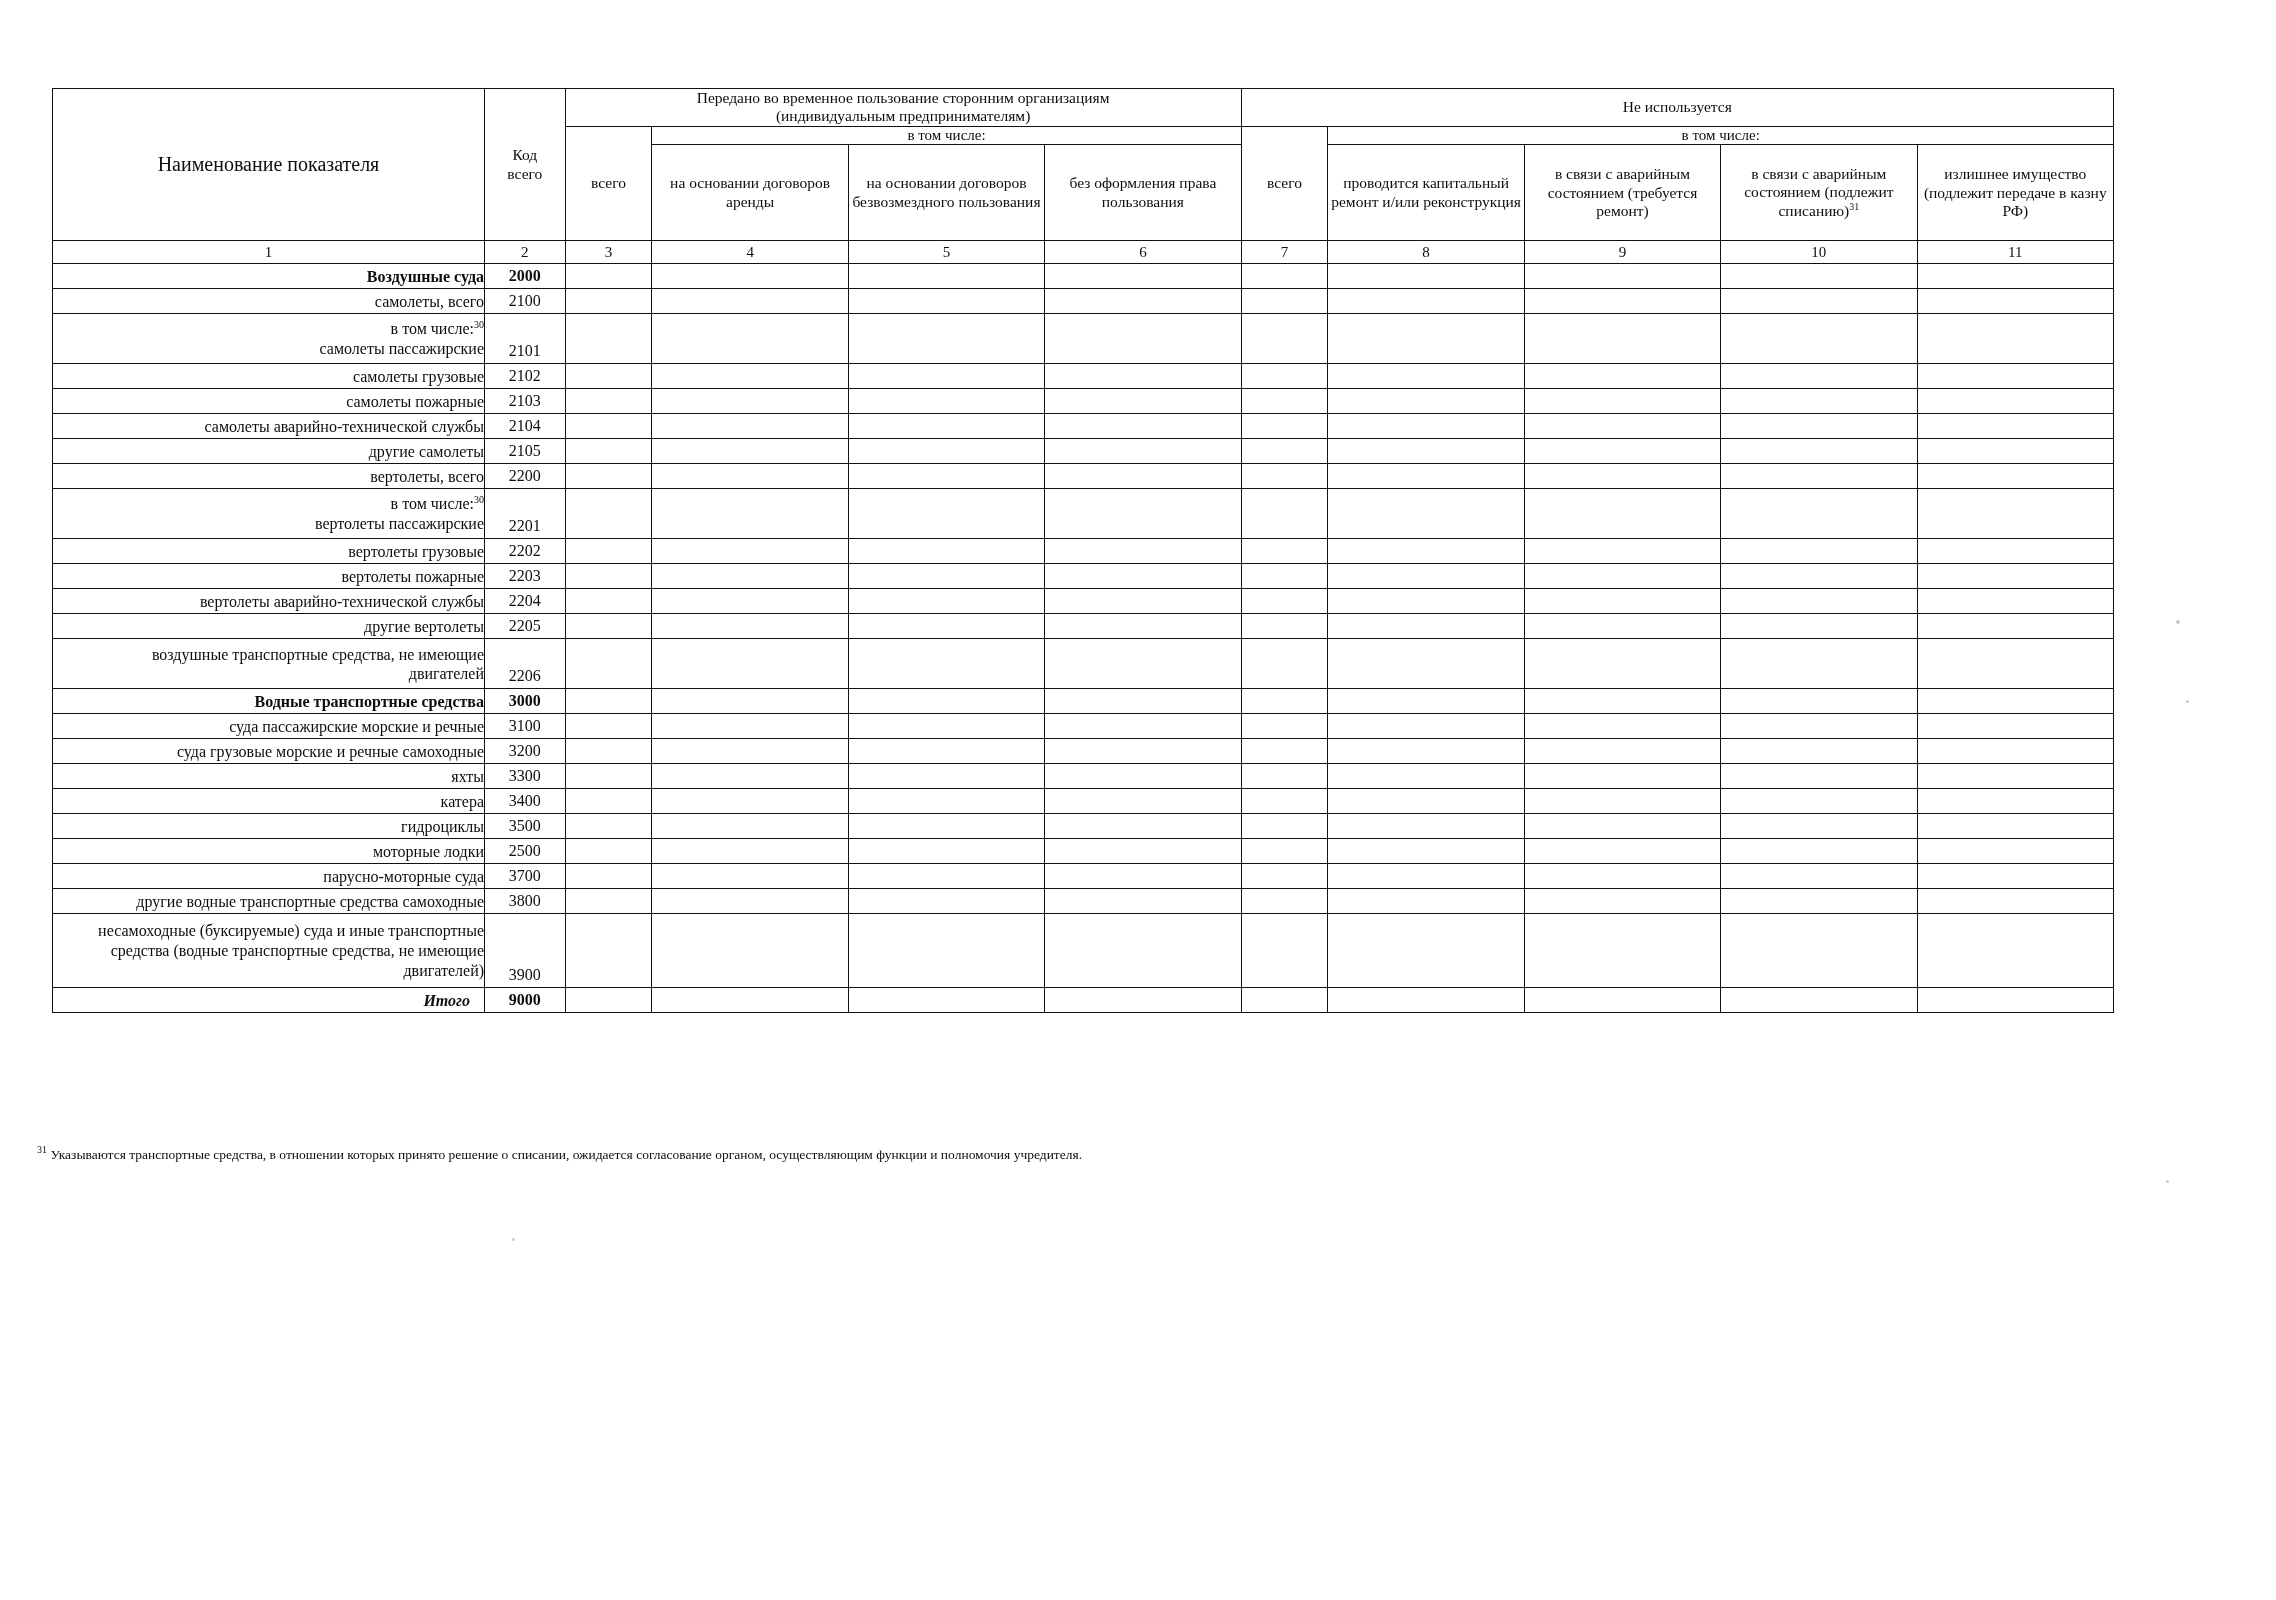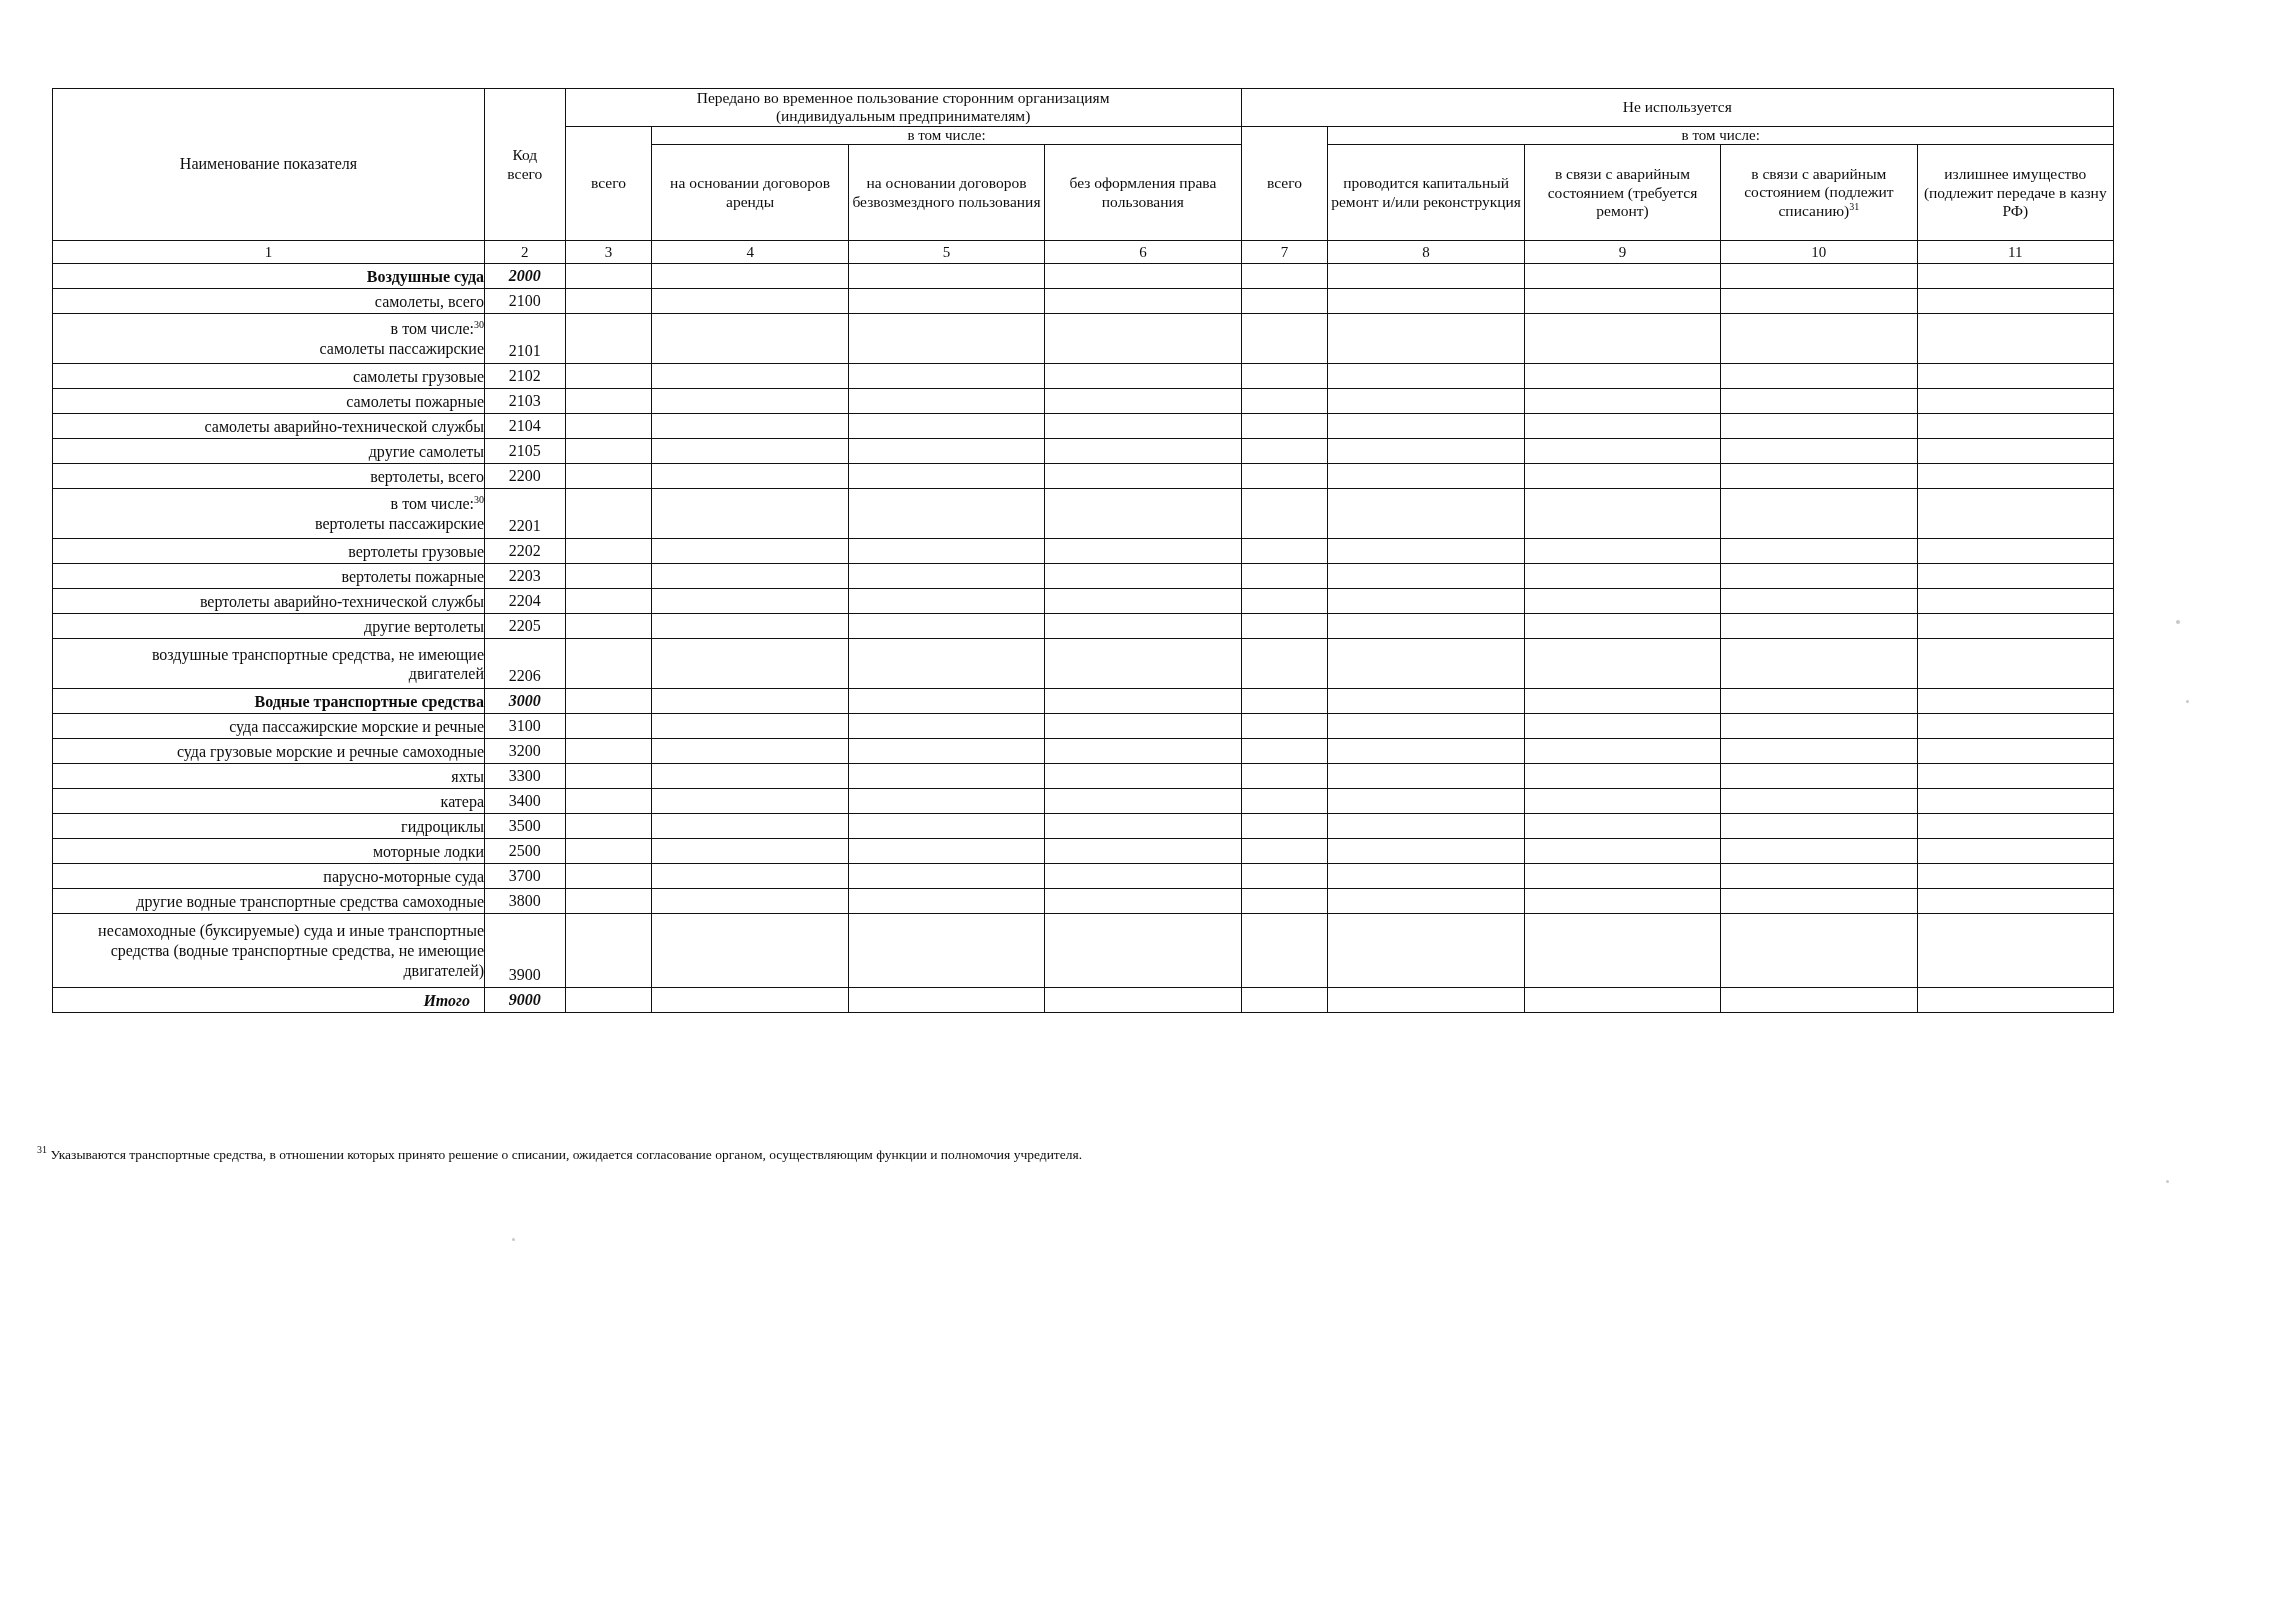--- a/index.html
+++ b/index.html
@@ -44,21 +44,21 @@
 
   
   .hcell {
     text-align: center;
     line-height: 1.18;
     padding: 4px 5px;
     font-size: 15.5px;
   }
   .hcell-name {
     text-align: center;
-    font-size: 16px;
+    font-size: 20px;
   }
   .hcell-small {
     font-size: 15px;
   }
   .numrow td {
     text-align: center;
     font-size: 15px;
     height: 22px;
     padding: 1px 0 3px 0;
   }
@@ -74,21 +74,21 @@
   }
   .lbl.indent { padding-left: 34px; }
   .lbl.bold { font-weight: bold; }
   .lbl.wrap { white-space: normal; }
   .lbl.right { text-align: right; padding-right: 14px; font-weight: bold; font-style: italic; }
   .code {
     text-align: center;
     font-size: 16px;
     height: 24px;
   }
-  .code.bold { font-weight: bold; font-style: italic; }
+  .code.bold { font-weight: bold; }
   .code.bottom { vertical-align: bottom; padding-bottom: 3px; }
   .data { height: 24px; }
 
   .sup {
     font-size: 10px;
     vertical-align: super;
   }
 
   .footnote {
     position: absolute;

